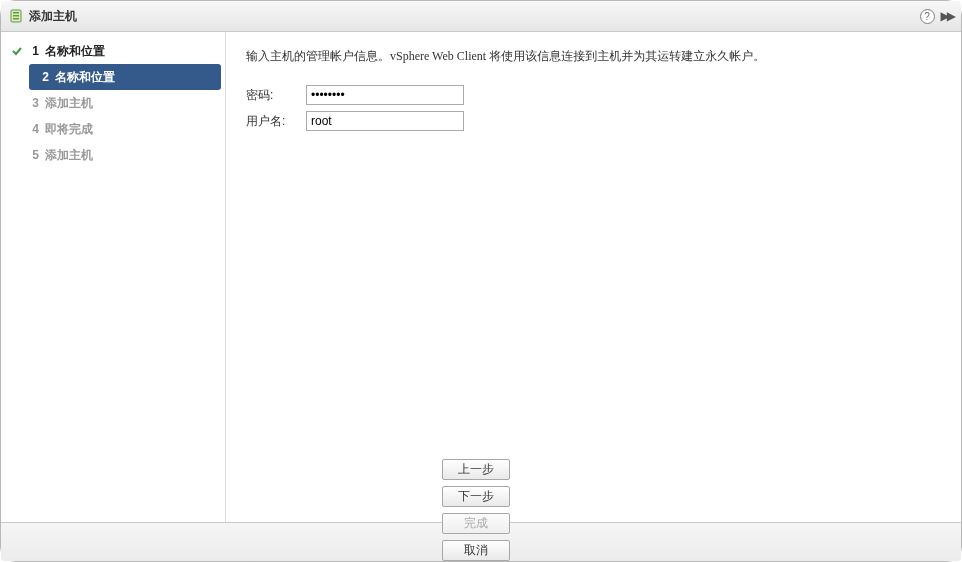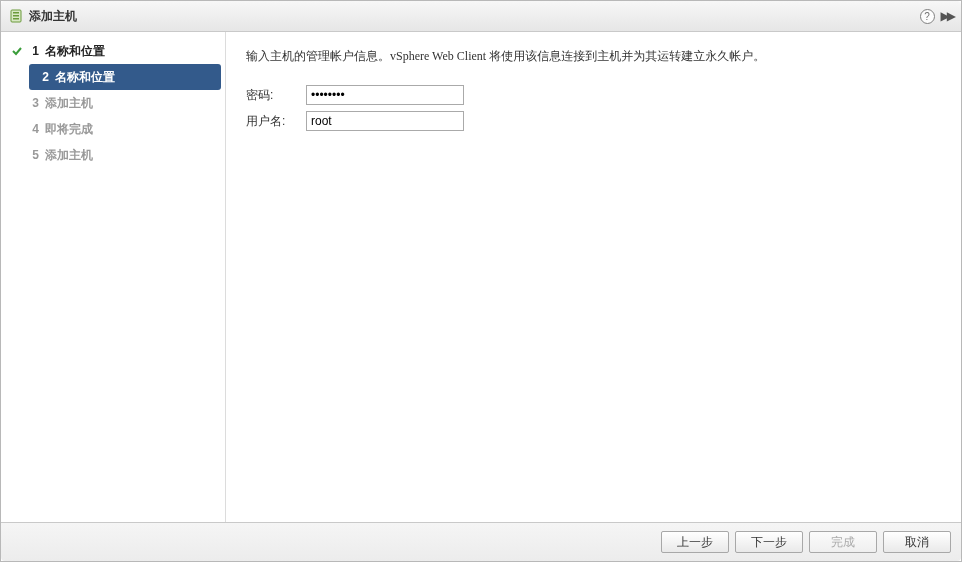--- a/index.html
+++ b/index.html
@@ -10,21 +10,21 @@
     font-family: Arial, "Microsoft YaHei", sans-serif;
     font-size: 12px;
     color: #333;
     background: #fff;
   }
   .dialog {
     box-sizing: border-box;
     width: 962px;
     height: 562px;
     border: 1px solid #b8b8b8;
-    border-radius: 0;
+    border-radius: 15px;
     display: flex;
     flex-direction: column;
     background: #fff;
   }
   .titlebar {
     height: 30px;
     background: linear-gradient(#f7f7f7, #e6e6e6);
     border-bottom: 1px solid #c9c9c9;
     display: flex;
     align-items: center;
@@ -146,20 +146,21 @@
     height: 38px;
     border-top: 1px solid #c9c9c9;
     background: linear-gradient(#f5f5f5, #ececec);
     display: flex;
     align-items: center;
     justify-content: flex-end;
     padding-right: 10px;
     gap: 6px;
     border-bottom-left-radius: 4px;
     border-bottom-right-radius: 4px;
+    flex-direction: column;
   }
   .footer button {
     min-width: 68px;
     height: 22px;
     border: 1px solid #a8a8a8;
     background: linear-gradient(#ffffff, #e9e9e9);
     border-radius: 2px;
     font-size: 12px;
     color: #333;
     cursor: pointer;

